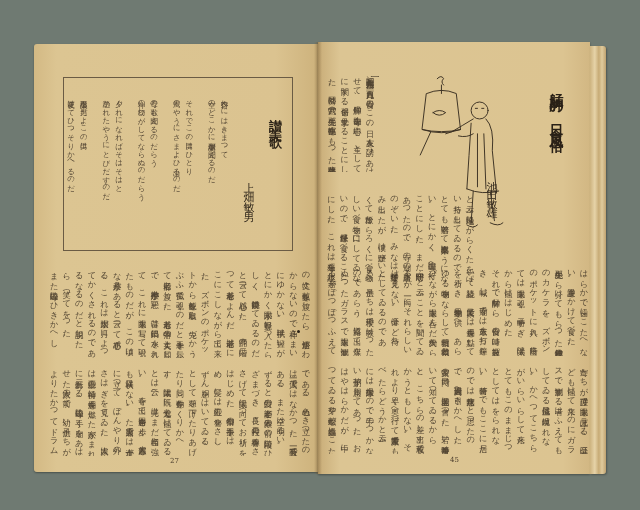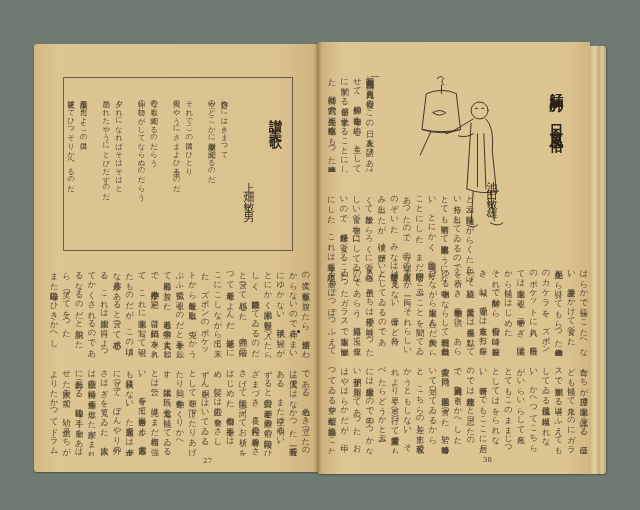--- a/index.html
+++ b/index.html
@@ -38,21 +38,21 @@
     border:1px solid #6a5b44; }
   .poem-title { left:202px; top:30px; height:70px; font-size:13px; letter-spacing:9px; font-weight:bold; color:#2e2519; }
   .poem-author { left:176px; top:95px; height:72px; font-size:11px; letter-spacing:10px; color:#2e2519; }
   .poem-lines { right:68px; top:16px; height:118px; font-size:7.4px; line-height:10.6px; color:#3c3024; opacity:0.85; }
 
   
   .art-title { left:230px; top:40px; height:110px; font-size:14px; letter-spacing:5px; font-weight:bold; color:#2a2117; }
   .art-author { left:165px; top:130px; height:70px; font-size:11px; letter-spacing:9px; color:#2a2117; }
   .section-num { left:136px; top:28px; font-size:9px; color:#2a2117; }
 
-  .page-num { position:absolute; font-size:7px; color:#4a3d2c;margin-left:33px; }
+  .page-num { position:absolute; font-size:7px; color:#4a3d2c; }
 
   .illustration { position:absolute; left:140px; top:40px; width:100px; height:160px; }
   .dot { position:absolute; width:3px; height:3px; background:#2b2218; border-radius:50%; }
 </style>
 </head>
 <body>
 
 <div class="spread">
 
   <div class="page left">
@@ -112,18 +112,18 @@
 
         <path d="M54 114 l-2 30 M70 114 l4 28"></path>
         <path d="M48 146 q6 4 10 0 M70 144 q8 4 12 0"></path>
         <path d="M40 62 q8 2 14 -2"></path>
       </g>
     </svg>
 
     <div class="vtext body-text" style="left:6px; top:222px; width:266px; height:92px;">はらかで歯にこたへない。護愛をかけて食べた。　那先生から分けてもらつた鏡相濃度の乾板のカケラを、ズボンのポケットに入れ、時々出しては太陽を覗く。十二時すぎ、太陽は右上から蝕けはじめた。　それで艋舺から、日食の時は鑼鼓を叩き、喊し、寺廟では太鼓を打ち鐘を撞いて読経し、又民家では香燭を點じて滅蝕を祈ろき、果物類を供へ、あらゆる鳴物をならして救日明、救日明と叫びながら太陽を呑んだ天狗から救ふと云ふことを聞いてゐるが、一向にそれらしい氣色は見えない。十分ほど待ち、平然としてゐるのである。子供たちは學校で教はつたのであらう。道路に出て煤をぬつたガラスで太陽を観測する者がぽつぽつふえて来た。大人はかへつて子供から観察する心を教へられ、おそるおそる太陽を覗いてゐた。　廟前では何事かとばかり、年</div>
     <div class="vtext body-text" style="left:6px; top:320px; width:266px; height:92px;">寄たちが護仔で太陽を見上げる。三分ほども蝕けて来たのにガラスで観測する者はふえても期待してゐる風俗は一向現はれない。かへつてこちらがいらいらして来た。とてもこのままじつとしてはをられない。何時までもここに居たのでは無意味だと思つたので、廈倉口内へ引きかへした。　黄家の門口で、黄国老に會つた。若い時漫畫を描いて知つてゐるからと、こちらの差し出す乾板で覗かうともしない。それより早く奥へ行つて畫題家でも食べたらどうかと云ふ。堂屋には大掃除なので手のつかない芋粥が用意してあつた。お前はやはらかだが、中に入つてゐる芽や乾蝦が蟲齒にこたへて、腸の徳ほど鋭む。　もう日食の理由がわかつてゐるのだから、昔のやうな騒ぎはさせない出来ないと云ふので、皆落着いて平然としてゐる。中落</div>
 
-    <div class="page-num" style="left:132px; top:414px;">38</div>
+    <div class="page-num" style="left:132px; top:414px;">45</div>
   </div>
 
   <div class="gutter"></div>
   <div class="edge"></div>
 </div>
 
 </body></html>

